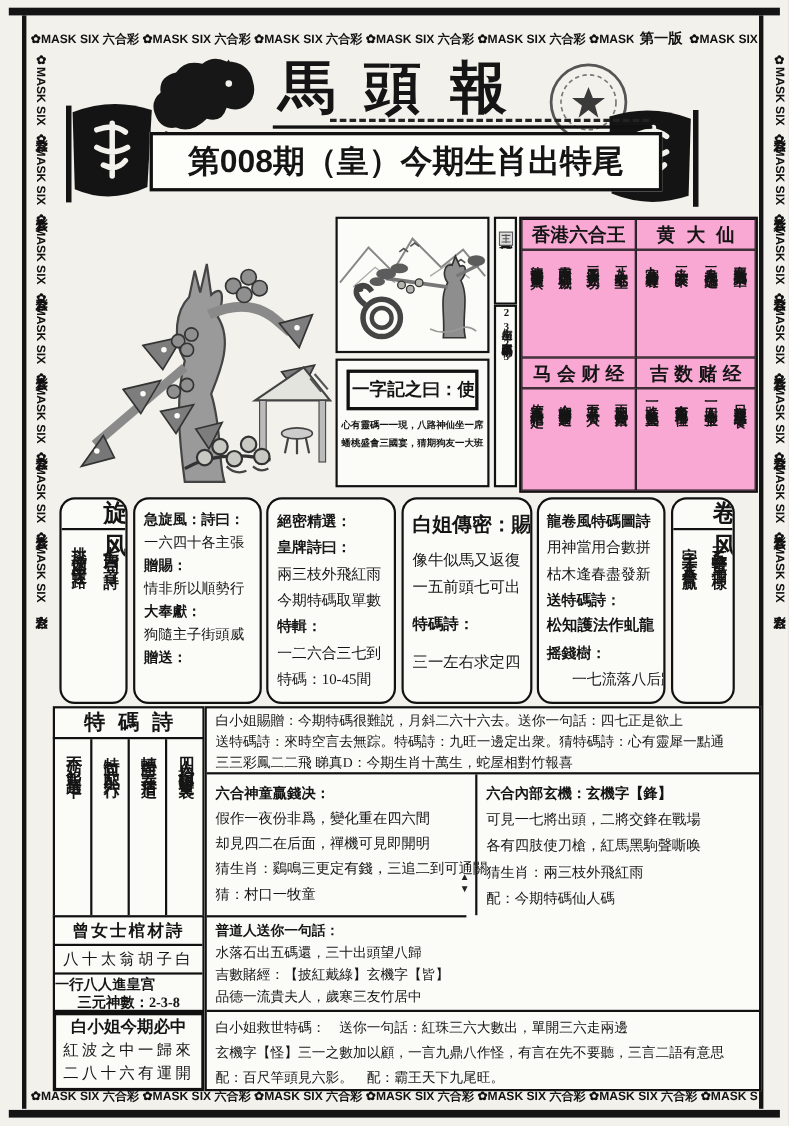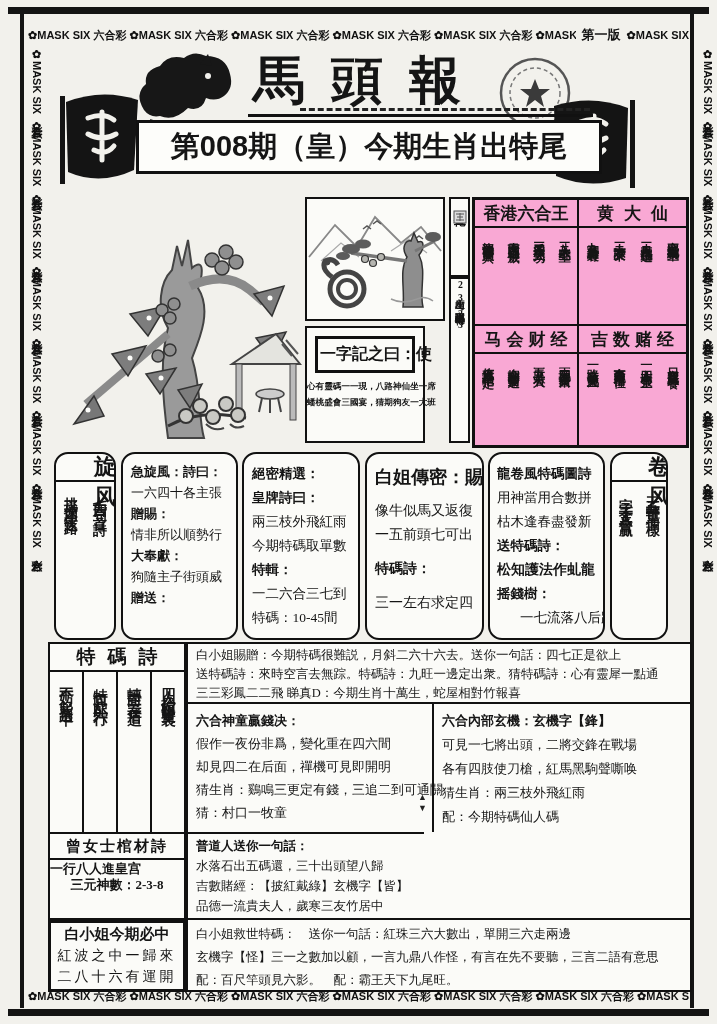--- a/index.html
+++ b/index.html
@@ -175,21 +175,21 @@
       <g fill="none" stroke="#444">
         <circle cx="40" cy="90" r="17" stroke-width="5"></circle>
         <circle cx="40" cy="90" r="9" stroke-width="4"></circle>
         <path d="M25,78 Q14,70 18,62 Q26,58 31,66" stroke-width="5"></path>
         <circle cx="20" cy="63" r="3" fill="#444"></circle>
       </g>
       <path d="M84,100 q12,6 26,0 q8,-4 16,2" stroke="#999" stroke-width="1.5" fill="none"></path>
     </svg>
   </div>
 
-  <div class="box" style="left:305px;top:326px;width:120px;height:117px;">
+  <div class="box" style="left:305px;top:326px;width:140px;height:117px;">
     <div style="margin:8px 8px 5px;border:3px solid #111;padding:5px 2px;text-align:center;font-weight:bold;font-size:16px;white-space:nowrap;">一字記之曰：使</div>
     <div style="font-size:8.6px;font-weight:bold;text-align:center;line-height:16px;white-space:nowrap;">心有靈碼一一現，八路神仙坐一席</div>
     <div style="font-size:8.6px;font-weight:bold;text-align:center;line-height:16px;white-space:nowrap;">蟠桃盛會三國宴，猜期狗友一大班</div>
   </div>
 
   <div class="box" style="left:449px;top:197px;width:21px;height:80px;display:flex;flex-direction:column;align-items:center;padding-top:3px;">
     <span class="vt" style="font-size:12px;">解畫佬</span>
     <svg width="14" height="14" viewBox="0 0 14 14" style="margin-top:3px;">
       <rect x="1" y="1" width="12" height="12" fill="#ddd" stroke="#555"></rect>
       <path d="M3,4 h8 M4,7 h6 M3,10 h8 M7,3 v8" stroke="#555" stroke-width="1" fill="none"></path>
@@ -346,20 +346,21 @@
           <span class="vt" style="font-size:14.5px;letter-spacing:4px;">特向二八配六行</span>
         </div>
       <div class="vcell">
           <span class="vt" style="font-size:14.5px;letter-spacing:4px;">不妨一起皆選中</span>
         </div>
     </div>
   </div>
 
   <div class="box" style="left:48px;top:832px;width:138px;height:88px;">
     <div style="height:26px;border-bottom:2px solid #111;display:flex;align-items:center;justify-content:center;font-weight:bold;font-size:15px;letter-spacing:2px;">曾女士棺材詩</div>
+    <div style="height:26px;border-bottom:2px solid #111;display:flex;align-items:center;justify-content:center;font-size:14px;letter-spacing:3px;">八十太翁胡子白</div>
     <div style="text-align:left;font-size:13px;line-height:16px;padding-top:1px;font-weight:bold;">一行八人進皇宫</div>
     <div style="text-align:center;font-size:13px;line-height:15px;font-weight:bold;">三元神數：2-3-8</div>
   </div>
 
   <div class="box" style="left:48px;top:920px;width:138px;height:72px;border-width:3px;">
     <div style="text-align:center;font-weight:bold;font-family:'Liberation Sans',sans-serif;font-size:15px;line-height:22px;">白小姐今期必中</div>
     <div style="text-align:center;font-size:14px;line-height:21px;letter-spacing:3px;">紅波之中一歸來</div>
     <div style="text-align:center;font-size:14px;line-height:21px;letter-spacing:3px;">二八十六有運開</div>
   </div>
 

